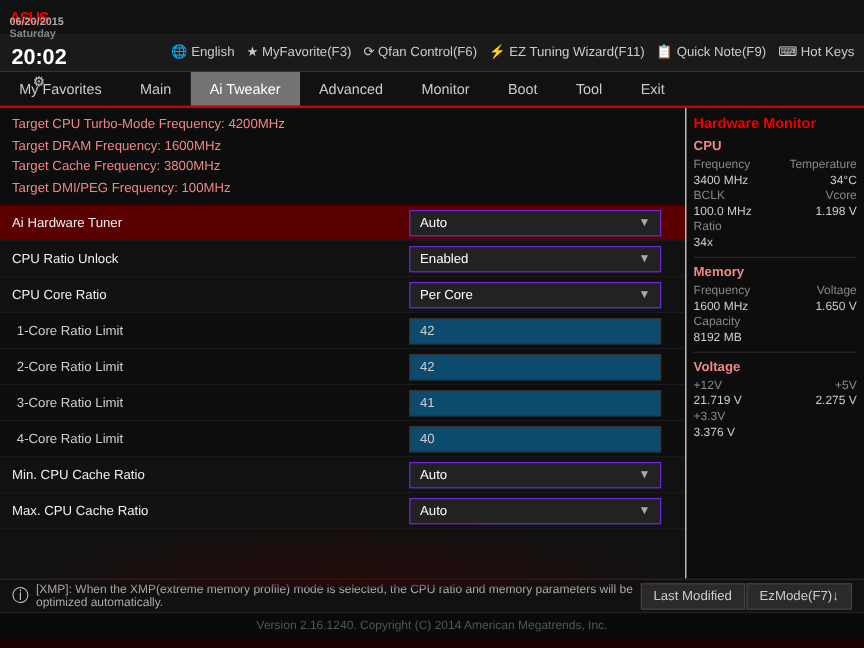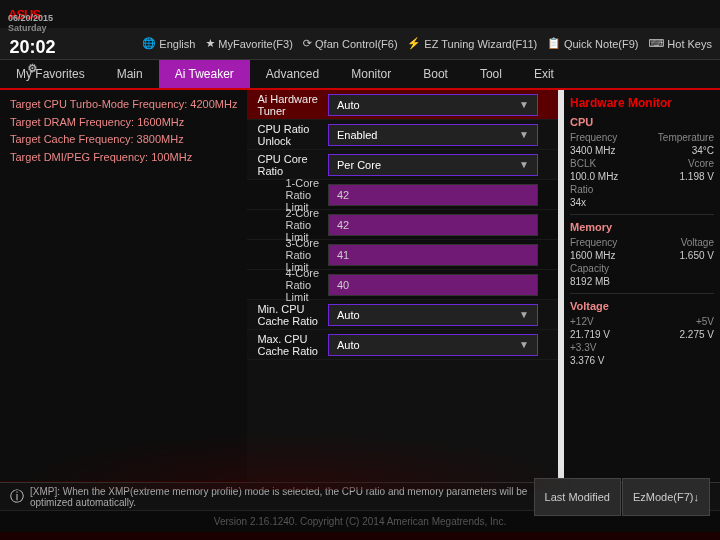--- a/index.html
+++ b/index.html
@@ -84,37 +84,37 @@
       padding: 0 16px;
       display: flex;
       align-items: center;
       color: #ccc;
       font-size: 12px;
       cursor: pointer;
       white-space: nowrap;
     }
     .nav-item.ai-tweaker {
       color: #fff;
-      background: #a21caf;
+      background: #737373;
       align-items: center;
     }
 
     
     .content-area {
       display: flex;
       height: calc(540px - 28px - 32px - 30px - 30px - 28px);
     }
 
     
     .main-panel {
       flex: 1;
       background: #111;
       overflow: hidden;
       display: flex;
-      flex-direction: row;
+      flex-direction: column;
     }
 
     
     .info-lines {
       padding: 6px 10px 4px;
       background: #0d0d0d;
       border-bottom: 1px solid #2a0000;
     }
     .info-line {
       color: #e88;
@@ -132,21 +132,21 @@
       align-items: center;
       height: 30px;
       border-bottom: 1px solid #1a1a1a;
       padding: 0 10px;
     }
     .setting-row.highlighted {
       background: #5a0000;
     }
     .setting-row.sub {
       background: #0d0d0d;
-      padding-left: 38px;
+      padding-left: 14px;
     }
     .setting-label {
       flex: 1;
       color: #ccc;
       font-size: 11px;
     }
     .setting-label.main-label {
       color: #eee;
     }
     .setting-value {
@@ -163,36 +163,36 @@
       padding: 3px 8px;
       width: 210px;
       display: flex;
       align-items: center;
       justify-content: space-between;
       cursor: pointer;
       height: 22px;
     }
     .dropdown-arrow { color: #aaa; font-size: 10px; }
     .value-box {
-      background: #701a75;
+      background: #0c4a6e;
       border: 1px solid #333;
       color: #ccc;
       font-size: 11px;
       padding: 3px 8px;
       width: 210px;
       height: 22px;
       display: flex;
       align-items: center;
     }
 
     
     .hw-monitor {
-      width: 162px;
+      width: 149px;
       background: #0d0d0d;
-      border-left: 6px solid #e5e5e5;
+      border-left: 1px solid #e5e5e5;
       padding: 6px;
       overflow: hidden;
     }
     .hw-title {
       color: #e00;
       font-size: 12px;
       font-weight: bold;
       margin-bottom: 6px;
     }
     .hw-section-title {
@@ -240,21 +240,21 @@
     }
     .status-buttons {
       display: flex;
       gap: 1px;
     }
     .status-btn {
       background: #2a2a2a;
       border: 1px solid #444;
       color: #ccc;
       font-size: 11px;
-      padding: 18px 10px;
+      padding: 2px 10px;
       cursor: pointer;
       height: 22px;
       display: flex;
       align-items: center;
     }
 
     
     .bottom-bar {
       height: 22px;
       background: #0a0a0a;

